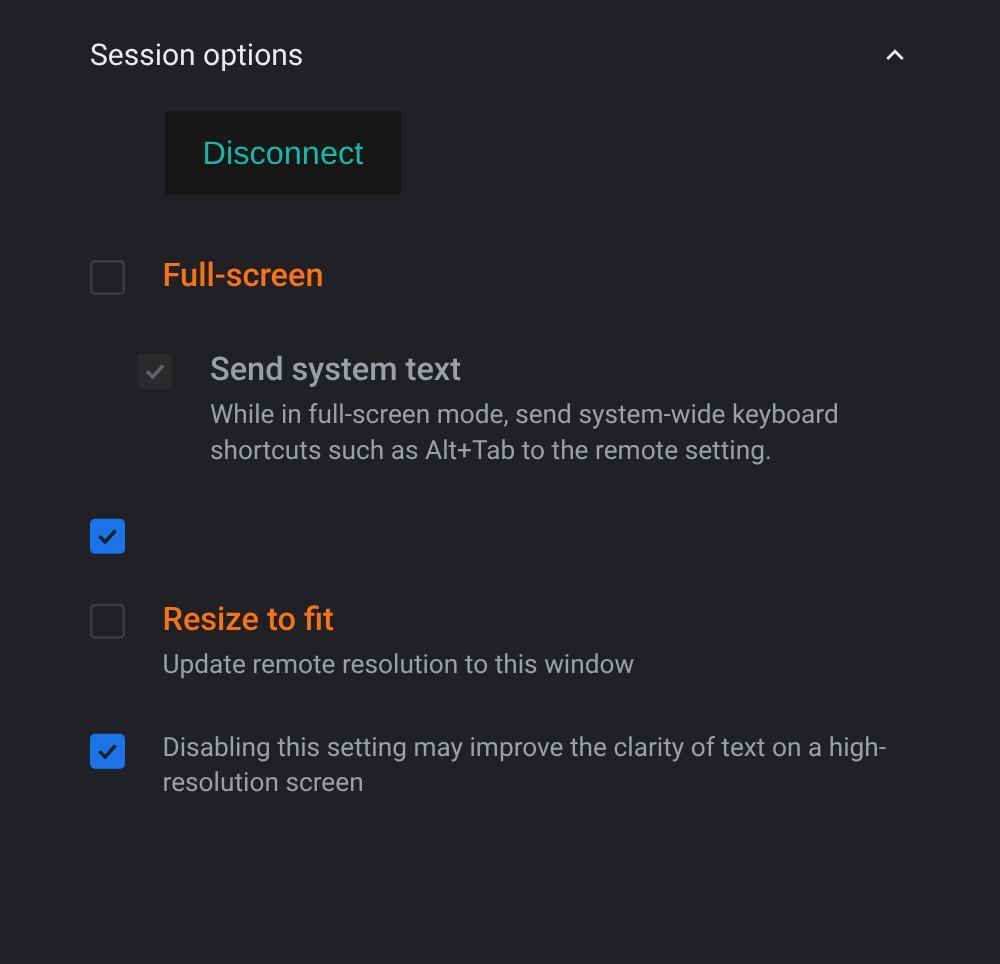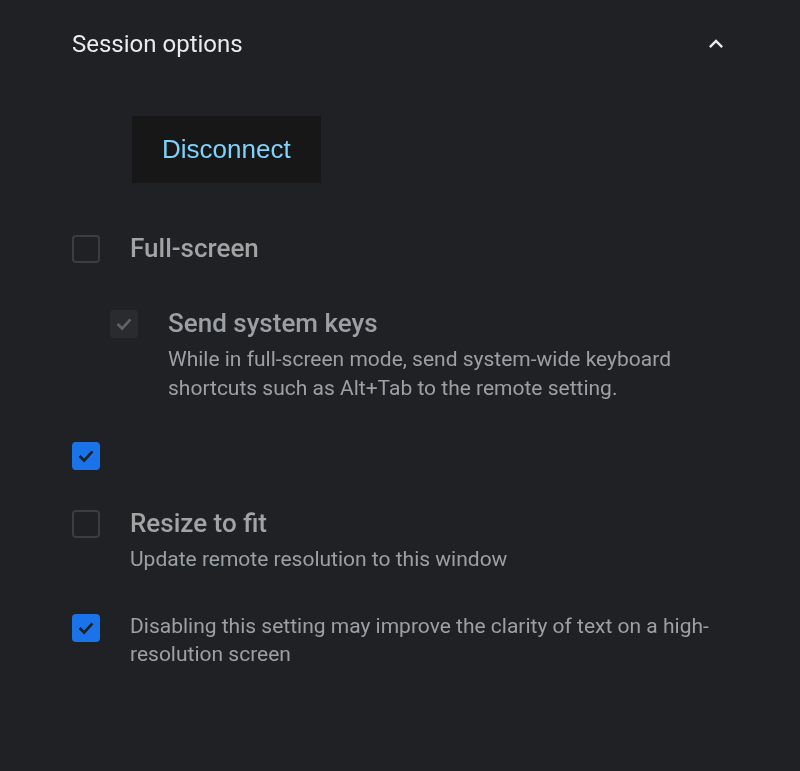--- a/index.html
+++ b/index.html
@@ -16,21 +16,21 @@
       overflow: hidden;
     }
     .panel {
       padding: 30px 0 0 0;
     }
     .header {
       display: flex;
       justify-content: space-between;
       align-items: center;
       padding: 0 70px 0 72px;
-      margin-bottom: 58px;
+      margin-bottom: 31px;
       gap: 48px;
     }
     .header-title {
       font-size: 24px;
       font-weight: 400;
       color: #e8eaed;
     }
     .chevron-up {
       width: 28px;
       height: 28px;
@@ -39,21 +39,21 @@
       justify-content: center;
       cursor: pointer;
     }
     .chevron-up svg {
       width: 28px;
       height: 28px;
       fill: #e8eaed;
     }
     .disconnect-btn {
       background: #171717;
-      color: #7dd3fc;
+      color: #14b8a6;
       font-size: 26px;
       font-weight: 500;
       padding: 18px 30px;
       border: none;
       margin-left: 132px;
       margin-bottom: 50px;
       cursor: pointer;
       display: inline-block;
     }
     .option-row {
@@ -99,21 +99,21 @@
     }
     .checkbox.checked-dark svg {
       stroke: #5f6368;
     }
     .option-content {
       flex: 1;
     }
     .option-title {
       font-size: 26px;
       font-weight: 500;
-      color: #a3a3a3;
+      color: #f97316;
       line-height: 1.2;
       margin-bottom: 6px;
     }
     .option-title.dimmed {
       color: #9aa0a6;
     }
     .option-desc {
       font-size: 21px;
       font-weight: 400;
       color: #9aa0a6;
@@ -143,21 +143,21 @@
     </div>
   </div>
 
   <div class="option-row indented">
     <div class="checkbox checked-dark">
       <svg viewBox="0 0 24 24" fill="none" stroke-width="3">
         <polyline points="5,12 10,17 19,7"></polyline>
       </svg>
     </div>
     <div class="option-content">
-      <div class="option-title dimmed">Send system keys</div>
+      <div class="option-title dimmed">Send system text</div>
       <div class="option-desc">While in full-screen mode, send system-wide keyboard shortcuts such as Alt+Tab to the remote setting.</div>
     </div>
   </div>
 
   <div class="option-row">
     <div class="checkbox checked-blue">
       <svg viewBox="0 0 24 24" fill="none" stroke-width="3">
         <polyline points="5,12 10,17 19,7"></polyline>
       </svg>
     </div>

